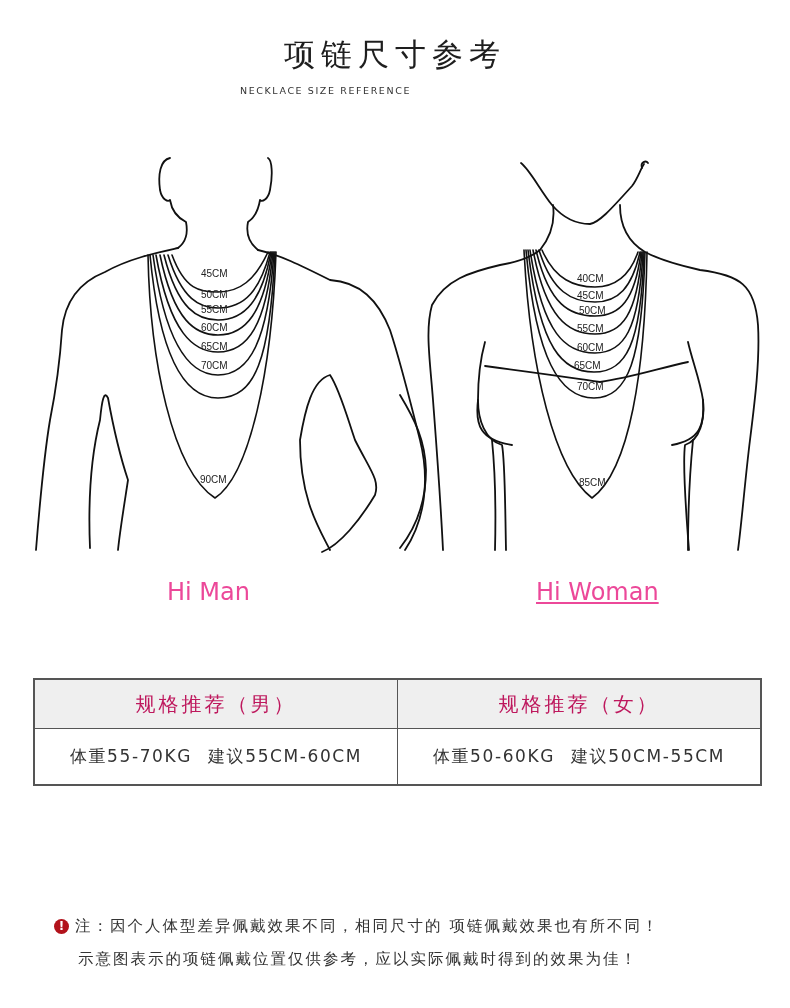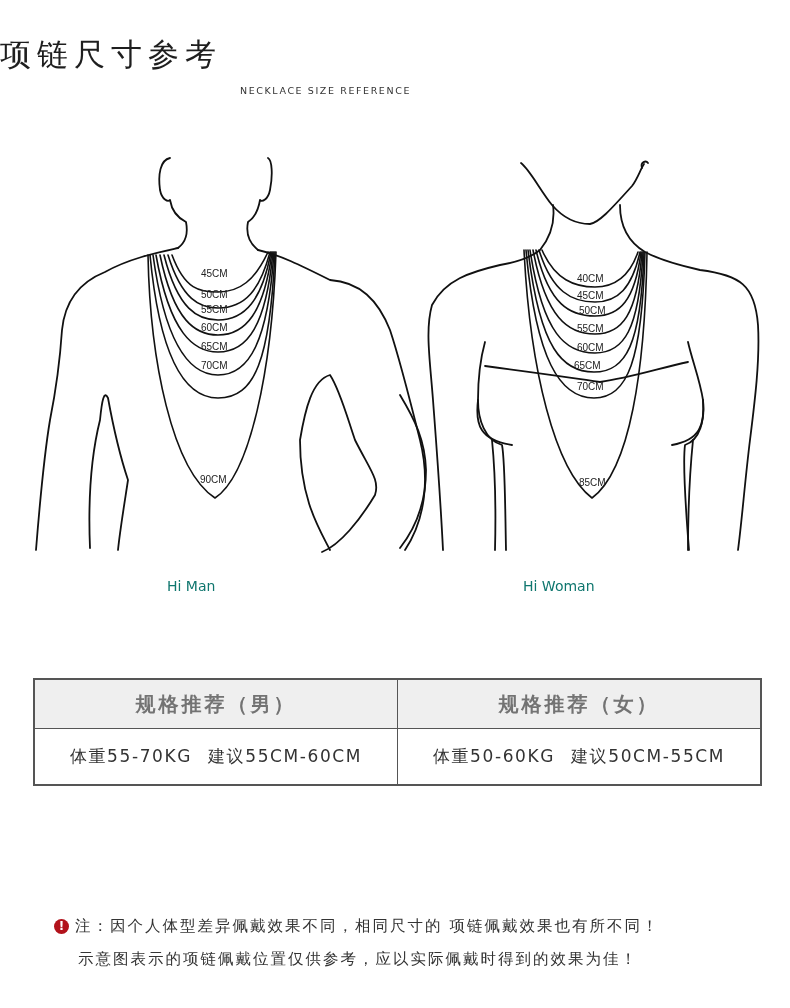--- a/index.html
+++ b/index.html
@@ -1,33 +1,33 @@
 <!DOCTYPE html>
 <html><head>
 <meta charset="utf-8">
 <style>
   html, body { margin:0; padding:0; background:#ffffff; }
   body { width:790px; height:1008px; position:relative; overflow:hidden;
          font-family:"DejaVu Sans", sans-serif; color:#222; }
-  .title { position:absolute; left:0; width:790px; top:34px; text-align:left;
+  .title { position:absolute; left:0; width:790px; top:34px; text-align:center;
            font-size:31px; letter-spacing:6px; color:#1e1e1e; font-weight:normal; }
   .subtitle { position:absolute; left:0; width:651px; top:85px; text-align:center;
               font-size:9.5px; letter-spacing:1.6px; color:#333; }
   svg.figs { position:absolute; left:0; top:0; }
   .chain-label { font-family:"Liberation Sans", sans-serif; font-size:10px; fill:#222; }
-  .fig-caption { position:absolute; top:578px; font-size:14px; color:#0f766e;
+  .fig-caption { position:absolute; top:578px; font-size:24px; color:#ec4899;
                  font-family:"DejaVu Sans", sans-serif; }
   .cap-man { left:167px; }
-  .cap-woman { left:523px; }
+  .cap-woman { left:536px;text-decoration:underline; }
 
   table.spec { position:absolute; left:33px; top:678px; width:729px; border-collapse:collapse;
                border:2px solid #555; }
   table.spec th, table.spec td { border:1.5px solid #555; text-align:center; color:#333; }
-  table.spec th { background:#efefef; font-weight:bold; font-size:20px; height:46px;
-                  letter-spacing:3px; color:#737373; }
+  table.spec th { background:#efefef; font-weight:normal; font-size:20px; height:46px;
+                  letter-spacing:3px; color:#be185d; }
   table.spec td { font-size:17px; height:53px; letter-spacing:1.6px; background:#fff; }
   table.spec td .sp { display:inline-block; width:16px; }
 
   .note { position:absolute; left:54px; font-size:15.5px; letter-spacing:2px; color:#333; }
   .note1 { top:909px;margin-top:7px; }
   .note2 { top:949px; left:78px; }
   .warn-icon { display:inline-block; width:15px; height:15px; border-radius:50%;
                background:#b2121b; color:#fff; font-size:12px; line-height:15px;
                text-align:center; font-weight:bold; vertical-align:1px; margin-right:6px;
                letter-spacing:0; }

